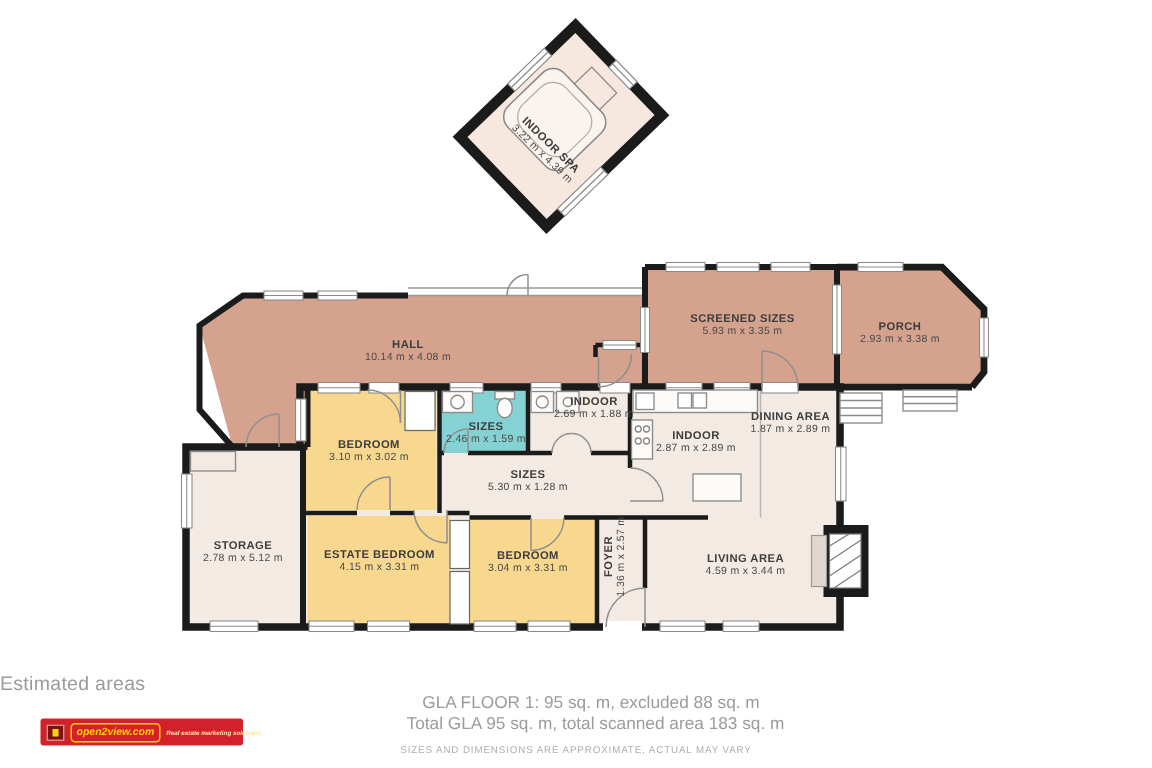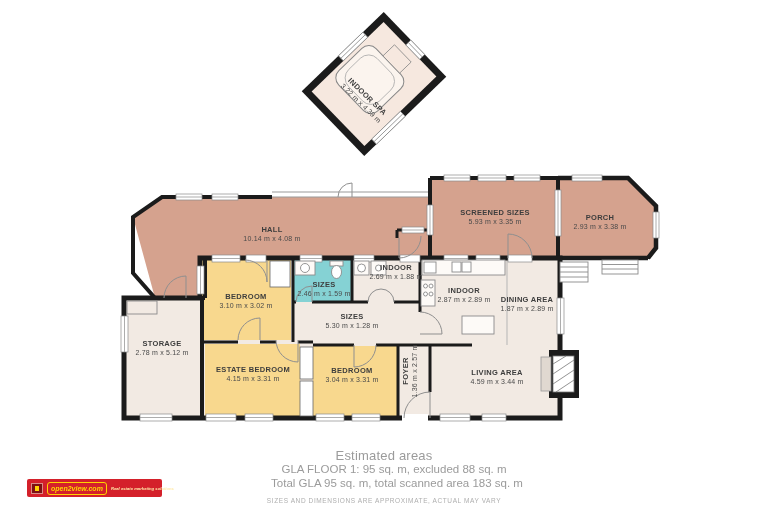--- a/index.html
+++ b/index.html
@@ -6,21 +6,21 @@
   body{font-family:"Liberation Sans","DejaVu Sans",sans-serif;}
   .page{position:relative;width:768px;height:512px;background:#fff;overflow:hidden;}
   .plan-svg{position:absolute;left:0;top:0;}
   
   .rlabel{position:absolute;transform:translate(-50%,-50%);text-align:center;white-space:nowrap;color:#3d3d3d;pointer-events:none;}
   .rname{font-size:7.5px;font-weight:bold;letter-spacing:.3px;line-height:1.3;}
   .rdims{font-size:7px;letter-spacing:.2px;line-height:1.25;color:#4a4a4a;}
   .rot45{transform:translate(-50%,-50%) rotate(44deg);}
   .rotV{transform:translate(-50%,-50%) rotate(-90deg);}
   
-  .f-title{position:absolute;left:0;top:448px;width:100%;text-align:center;font-size:13px;color:#9b9b9b;letter-spacing:.2px;}
+  .f-title{position:absolute;left:0;top:448px;width:100%;text-align:left;font-size:13px;color:#9b9b9b;letter-spacing:.2px;}
   .f-line1{position:absolute;left:10px;top:463px;width:100%;text-align:center;font-size:11.5px;color:#9b9b9b;}
   .f-line2{position:absolute;left:0;top:477px;width:100%;text-align:center;font-size:11.5px;color:#9b9b9b;padding-left:13px;}
   .f-disc{position:absolute;left:0;top:497px;width:100%;text-align:center;font-size:6.5px;color:#aeaeae;letter-spacing:.6px;}
   
   .o2v{position:absolute;left:27px;top:479px;width:135px;height:18px;background:#d4202a;border-radius:2px;display:flex;align-items:center;gap:4px;padding:0 4px;box-sizing:border-box;}
   .o2v-icon{width:12px;height:11px;background:#7e1013;border:1px solid #d98b86;box-sizing:border-box;position:relative;flex:0 0 auto;}
   .o2v-icon::after{content:"";position:absolute;left:3px;top:2px;width:4px;height:5px;background:#ffd400;}
   .o2v-pill{border:1px solid #ffd400;border-radius:3px;padding:0 3px;color:#ffd400;font-size:7px;font-weight:bold;font-style:italic;line-height:11px;white-space:nowrap;}
   .o2v-tag{color:#ffe9a8;font-size:4.2px;font-weight:bold;font-style:italic;white-space:nowrap;}
   
@@ -263,29 +263,29 @@
     <div class="rdims">2.46 m x 1.59 m</div>
   </div>
   <div class="rlabel" style="left:396px;top:272px">
     <div class="rname">INDOOR</div>
     <div class="rdims">2.69 m x 1.88 m</div>
   </div>
   <div class="rlabel" style="left:464px;top:295px">
     <div class="rname">INDOOR</div>
     <div class="rdims">2.87 m x 2.89 m</div>
   </div>
-  <div class="rlabel" style="left:527px;top:304px">
+  <div class="rlabel" style="left:527px;top:282px">
     <div class="rname">DINING AREA</div>
     <div class="rdims">1.87 m x 2.89 m</div>
   </div>
   <div class="rlabel" style="left:352px;top:321px">
     <div class="rname">SIZES</div>
     <div class="rdims">5.30 m x 1.28 m</div>
   </div>
-  <div class="rlabel" style="left:162px;top:348px">
+  <div class="rlabel" style="left:162px;top:368px">
     <div class="rname">STORAGE</div>
     <div class="rdims">2.78 m x 5.12 m</div>
   </div>
   <div class="rlabel" style="left:253px;top:374px">
     <div class="rname">ESTATE BEDROOM</div>
     <div class="rdims">4.15 m x 3.31 m</div>
   </div>
   <div class="rlabel" style="left:352px;top:375px">
     <div class="rname">BEDROOM</div>
     <div class="rdims">3.04 m x 3.31 m</div>

